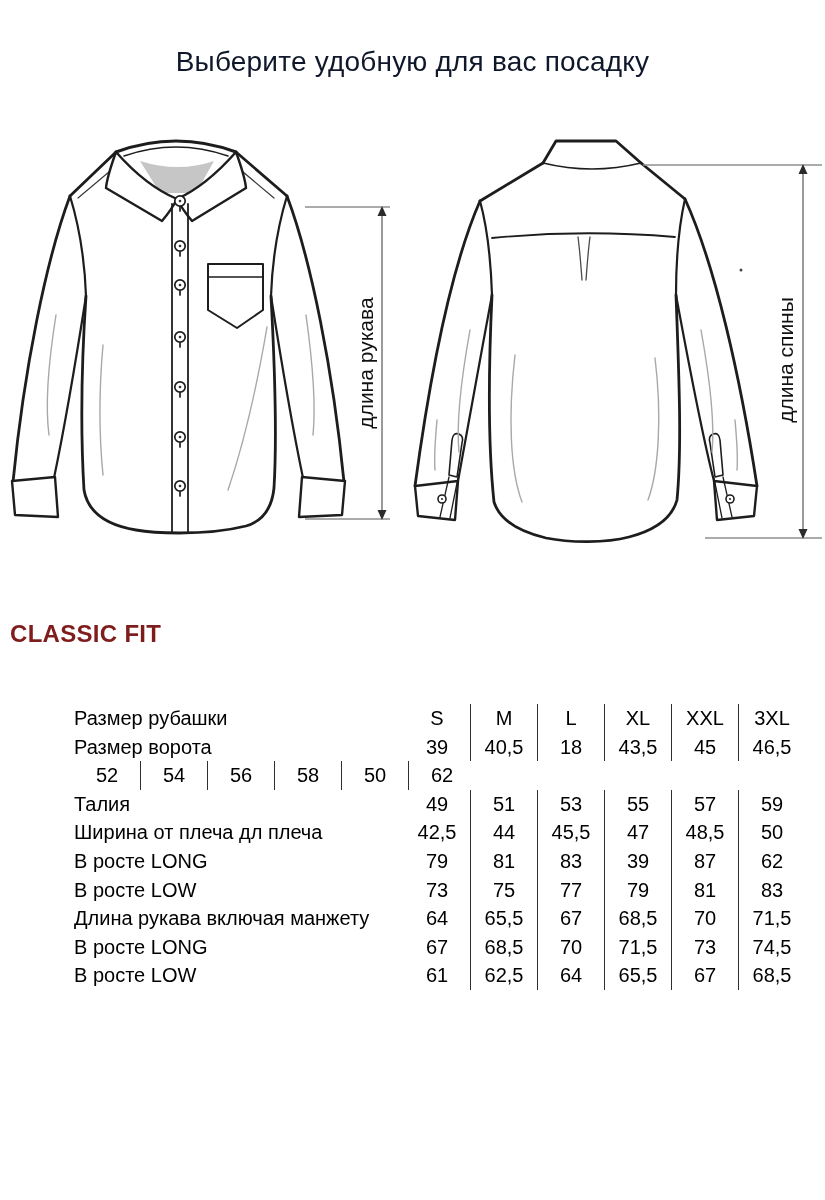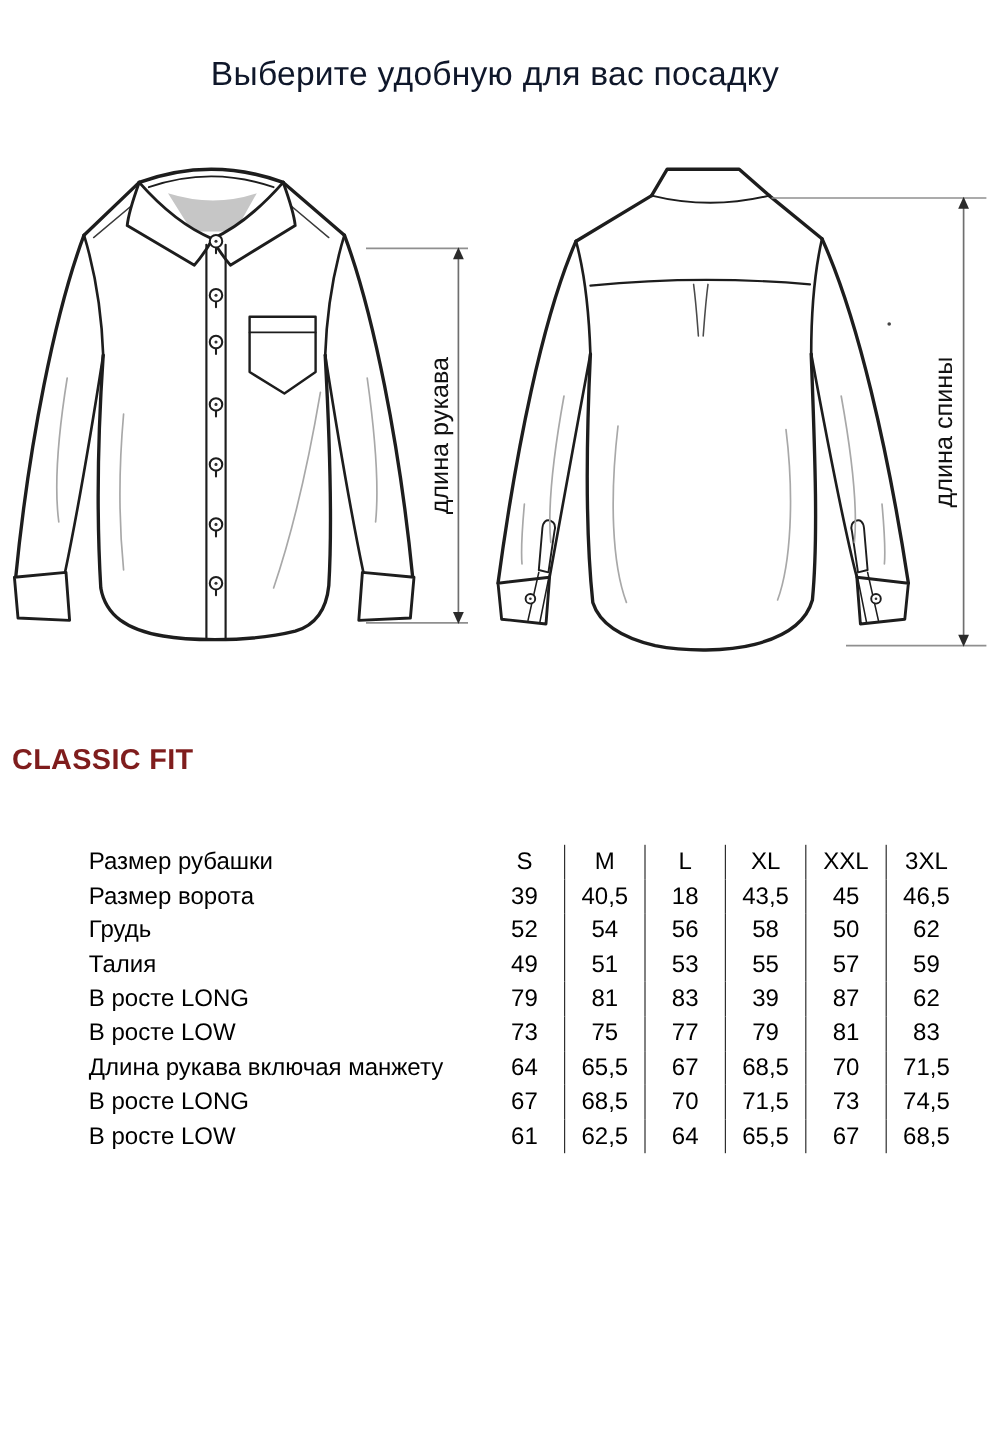--- a/index.html
+++ b/index.html
@@ -167,38 +167,46 @@
     <div class="tr">
       <div class="td label">Размер ворота</div>
       <div class="td val">39</div>
       <div class="td val">40,5</div>
       <div class="td val">18</div>
       <div class="td val">43,5</div>
       <div class="td val">45</div>
       <div class="td val">46,5</div>
     </div>
     <div class="tr">
-      <div class="td label">Грудь</div>
       <div class="td val">52</div>
       <div class="td val">54</div>
       <div class="td val">56</div>
       <div class="td val">58</div>
       <div class="td val">50</div>
       <div class="td val">62</div>
     </div>
     <div class="tr">
       <div class="td label">Талия</div>
       <div class="td val">49</div>
       <div class="td val">51</div>
       <div class="td val">53</div>
       <div class="td val">55</div>
       <div class="td val">57</div>
       <div class="td val">59</div>
     </div>
     <div class="tr">
+      <div class="td label">Ширина от плеча дл плеча</div>
+      <div class="td val">42,5</div>
+      <div class="td val">44</div>
+      <div class="td val">45,5</div>
+      <div class="td val">47</div>
+      <div class="td val">48,5</div>
+      <div class="td val">50</div>
+    </div>
+    <div class="tr">
       <div class="td label">В росте LONG</div>
       <div class="td val">79</div>
       <div class="td val">81</div>
       <div class="td val">83</div>
       <div class="td val">39</div>
       <div class="td val">87</div>
       <div class="td val">62</div>
     </div>
     <div class="tr">
       <div class="td label">В росте LOW</div>

